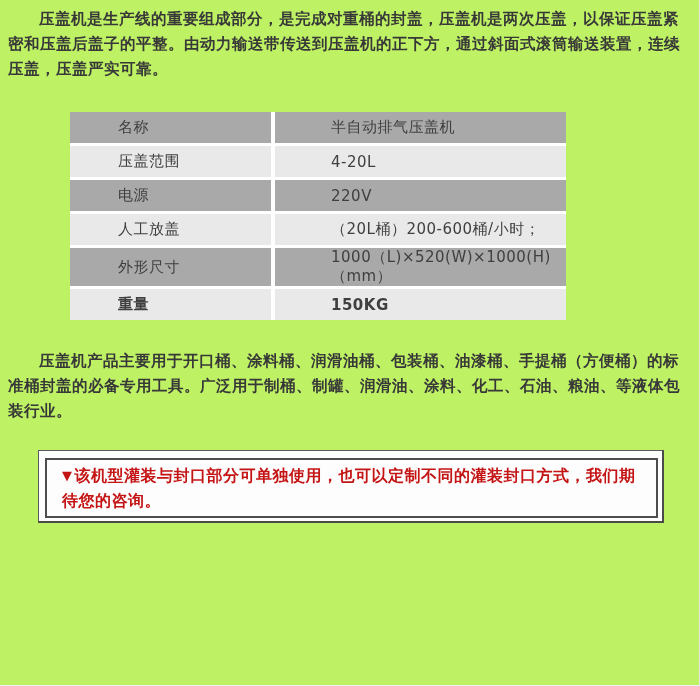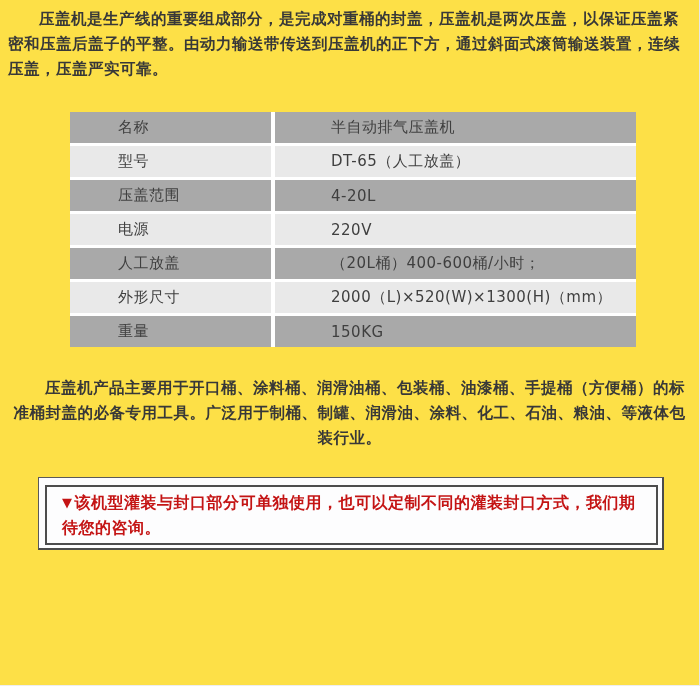--- a/index.html
+++ b/index.html
@@ -4,45 +4,45 @@
 <style>
   html, body {
     margin: 0;
     padding: 0;
     background: #ffffff;
   }
   .page {
     position: relative;
     width: 700px;
     height: 686px;
-    background: #fde047;
+    background: #bef264;
     border-right: 1px solid #e6e6e9;
     border-bottom: 1px solid #eeeeef;
     box-sizing: border-box;
     font-family: "DejaVu Sans", sans-serif;
     color: #3a3a3a;
     overflow: hidden;
   }
   .para {
     margin: 0;
     padding: 0 8px;
     font-size: 15.5px;
     line-height: 25px;
     font-weight: 600;
     color: #383838;
     text-indent: 2em;
     letter-spacing: 0.5px;
   }
   .para.intro { padding-top: 7px; }
-  .para.usage { margin-top: 29px; text-align: center; }
+  .para.usage { margin-top: 29px; }
 
   table.spec {
     border-collapse: collapse;
     margin: 30px 0 0 70px;
-    width: 566px;
+    width: 496px;
     table-layout: fixed;
   }
   table.spec td {
     height: 31px;
     font-size: 15px;
     font-weight: 400;
     color: #3f3f3f;
     vertical-align: middle;
     border-bottom: 3px solid #ffffff;
     padding: 0;
@@ -52,21 +52,21 @@
     width: 203px;
     padding-left: 48px;
     border-right: 4px solid #ffffff;
     box-sizing: border-box;
   }
   table.spec td.value-cell {
     padding-left: 56px;
   }
   table.spec tr:nth-child(odd) td { background: #a9a9a9; }
   table.spec tr:nth-child(even) td { background: #e9e9e9; }
-  table.spec tr:last-child td { border-bottom: none; }
+  table.spec tr:last-child td { border-bottom: none; font-weight: bold; }
 
   .notice-outer {
     position: relative;
     margin: 26px 0 0 38px;
     width: 626px;
     height: 73px;
     box-sizing: border-box;
     border: 1px solid #5a5a5a;
     border-right-width: 2px;
     border-bottom-width: 2px;
@@ -103,38 +103,34 @@
 
   <p class="para intro">压盖机是生产线的重要组成部分，是完成对重桶的封盖，压盖机是两次压盖，以保证压盖紧密和压盖后盖子的平整。由动力输送带传送到压盖机的正下方，通过斜面式滚筒输送装置，连续压盖，压盖严实可靠。</p>
 
   <table class="spec">
     <tbody>
       <tr>
         <td class="label-cell">名称</td>
         <td class="value-cell">半自动排气压盖机</td>
       </tr>
       <tr>
-        <td class="label-cell">型号</td>
-        <td class="value-cell">DT-65（人工放盖）</td>
-      </tr>
-      <tr>
         <td class="label-cell">压盖范围</td>
         <td class="value-cell">4-20L</td>
       </tr>
       <tr>
         <td class="label-cell">电源</td>
         <td class="value-cell">220V</td>
       </tr>
       <tr>
         <td class="label-cell">人工放盖</td>
-        <td class="value-cell">（20L桶）400-600桶/小时；</td>
+        <td class="value-cell">（20L桶）200-600桶/小时；</td>
       </tr>
       <tr>
         <td class="label-cell">外形尺寸</td>
-        <td class="value-cell">2000（L)×520(W)×1300(H)（mm）</td>
+        <td class="value-cell">1000（L)×520(W)×1000(H)（mm）</td>
       </tr>
       <tr>
         <td class="label-cell">重量</td>
         <td class="value-cell">150KG</td>
       </tr>
     </tbody>
   </table>
 
   <p class="para usage">压盖机产品主要用于开口桶、涂料桶、润滑油桶、包装桶、油漆桶、手提桶（方便桶）的标准桶封盖的必备专用工具。广泛用于制桶、制罐、润滑油、涂料、化工、石油、粮油、等液体包装行业。</p>
 

